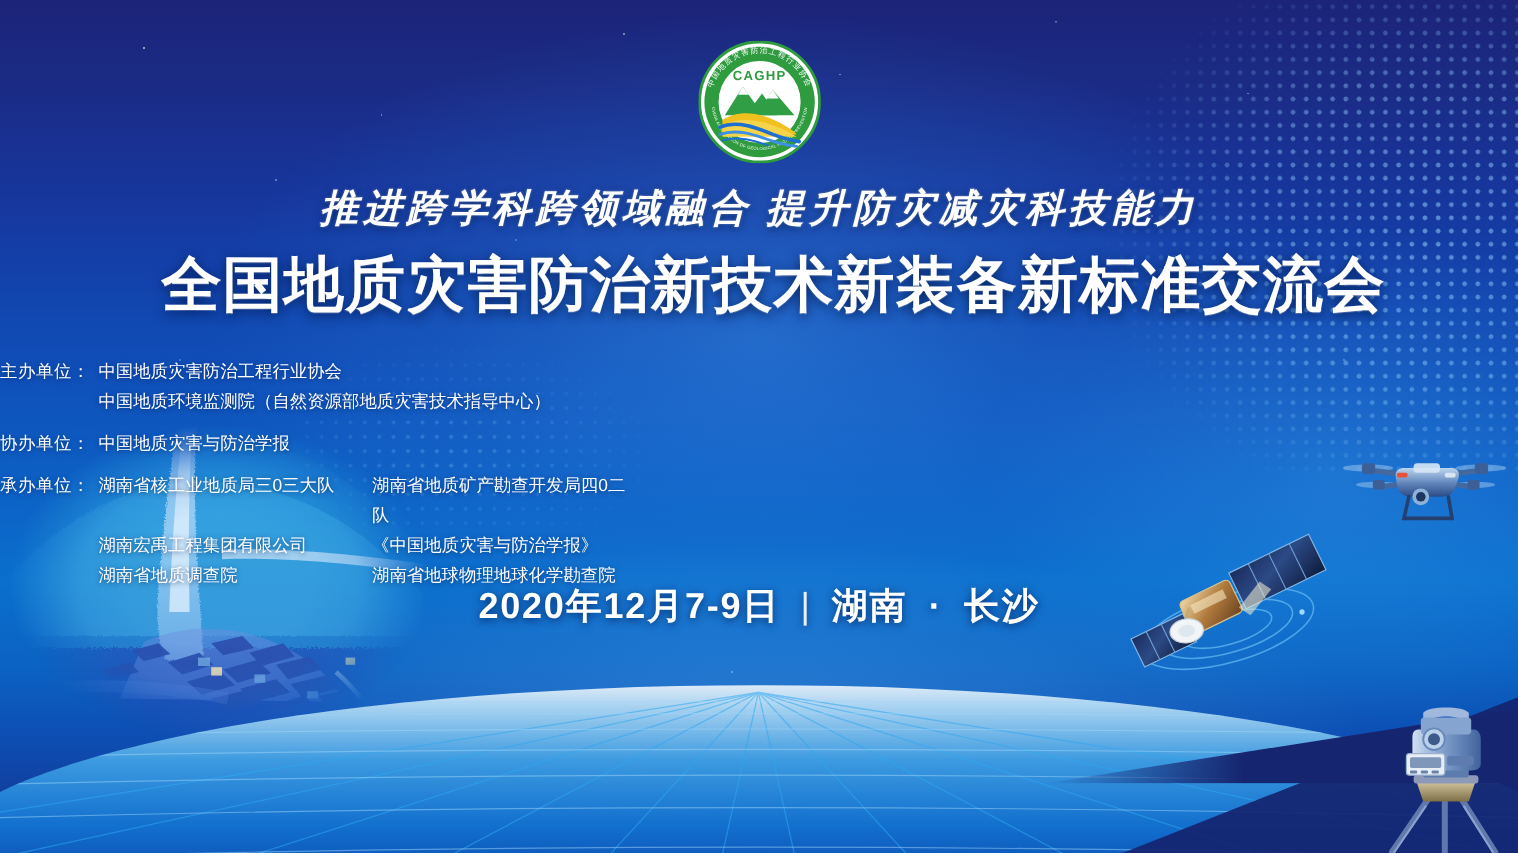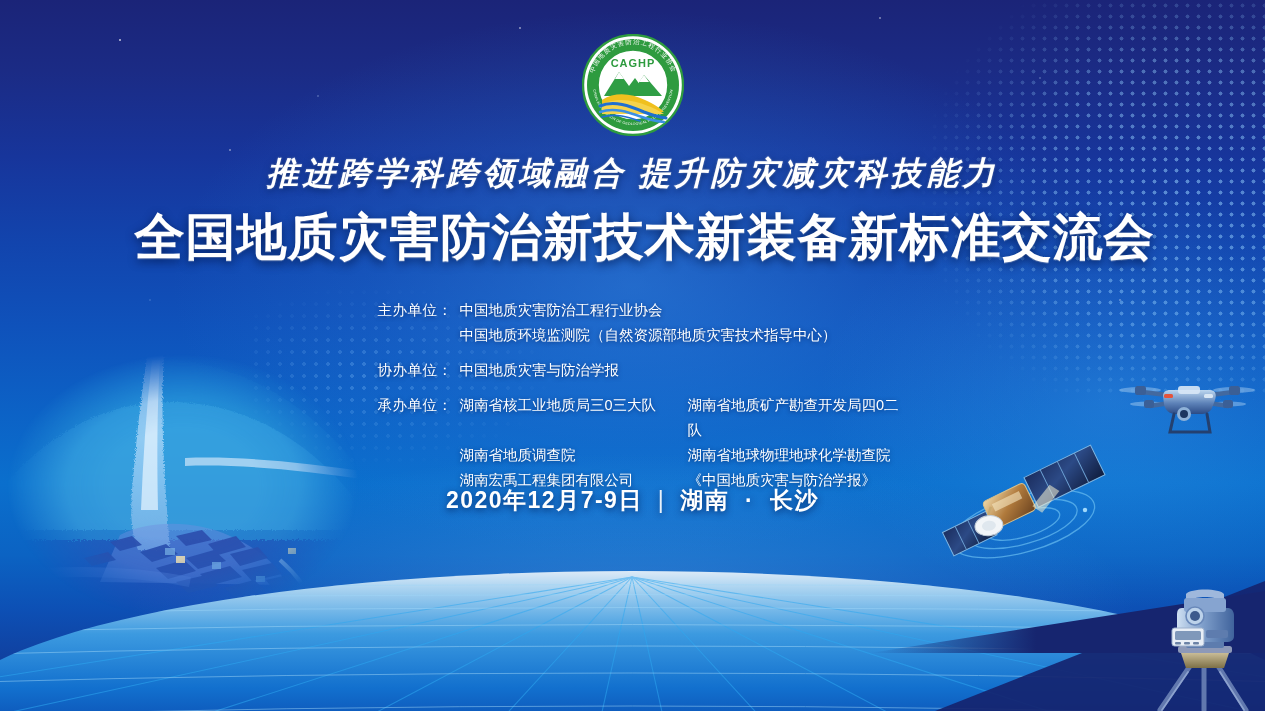--- a/index.html
+++ b/index.html
@@ -109,35 +109,35 @@
   .main-title{
     position:absolute;left:0;right:0;top:204px;text-align:center;
     font-size:50px;font-weight:700;color:#ffffff;letter-spacing:1px;
     white-space:nowrap;
     text-shadow:0 3px 10px rgba(0,25,80,.85), 0 1px 0 rgba(255,255,255,.35);
     padding-left:24px;
   }
 
   .orgs{
     position:absolute;left:0;right:0;top:298px;
-    display:flex;justify-content:center;margin-left:20px;
+    display:flex;justify-content:flex-start;
   }
   .orgs-inner{width:530px;color:#ffffff;font-size:14.5px;line-height:25px;
     text-shadow:0 1px 4px rgba(0,30,90,.7);}
   .org-row{display:flex;}
   .org-label{width:82px;flex:0 0 82px;letter-spacing:.5px;}
   .org-body{flex:1;}
   .org-cols{display:flex;}
   .org-c1{width:228px;flex:0 0 228px;}
   .org-c2{flex:1;}
   .gap-row{height:10px;}
 
   .datebar{
     position:absolute;left:0;right:0;top:485px;text-align:center;
-    color:#ffffff;font-size:23px;font-weight:700;letter-spacing:1.5px;
+    color:#ffffff;font-size:30px;font-weight:700;letter-spacing:1.5px;
     text-shadow:0 2px 7px rgba(0,30,90,.8);
   }
   .datebar .sep{font-weight:400;margin:0 7px;opacity:.9;}
   .datebar .dot{margin:0 8px;}
 
   
   .drone{position:absolute;left:1118px;top:368px;width:142px;height:74px;}
   .satellite{position:absolute;left:935px;top:440px;width:175px;height:140px;}
   .station{position:absolute;left:1142px;top:588px;width:124px;height:123px;}
 </style>
@@ -317,26 +317,26 @@
         <div class="gap-row"></div>
 
         <div class="org-row">
           <div class="org-label">承办单位：</div>
           <div class="org-body">
             <div class="org-cols">
               <div class="org-c1">湖南省核工业地质局三0三大队</div>
               <div class="org-c2">湖南省地质矿产勘查开发局四0二队</div>
             </div>
             <div class="org-cols">
+              <div class="org-c1">湖南宏禹工程集团有限公司</div>
+              <div class="org-c2">《中国地质灾害与防治学报》</div>
+            </div>
+            <div class="org-cols">
               <div class="org-c1">湖南省地质调查院</div>
               <div class="org-c2">湖南省地球物理地球化学勘查院</div>
-            </div>
-            <div class="org-cols">
-              <div class="org-c1">湖南宏禹工程集团有限公司</div>
-              <div class="org-c2">《中国地质灾害与防治学报》</div>
             </div>
           </div>
         </div>
 
       </div>
     </div>
 
     <div class="datebar">
       <span>2020年12月7-9日</span>
       <span class="sep">|</span>

